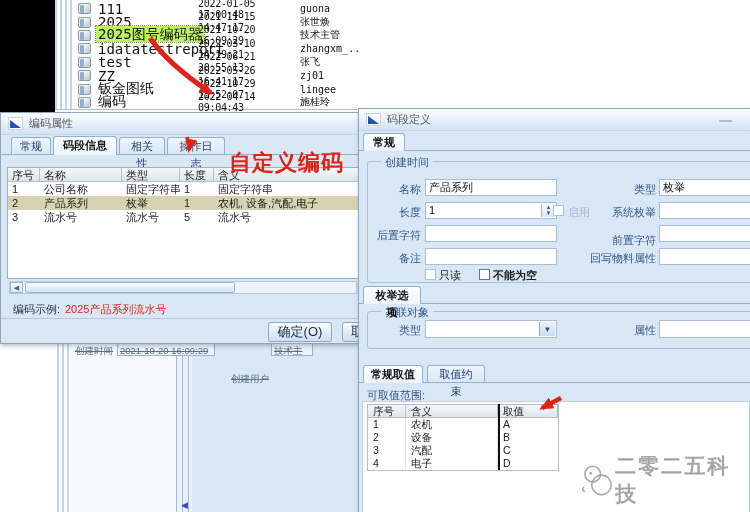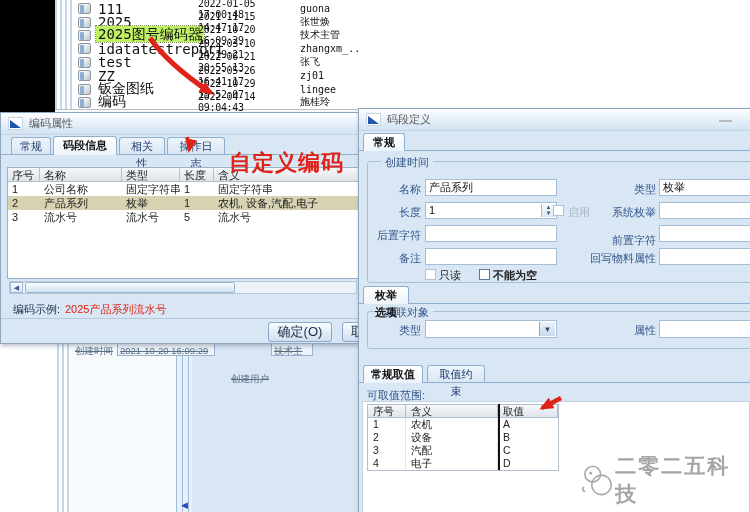--- a/index.html
+++ b/index.html
@@ -301,21 +301,21 @@
     <div class="flabel" style="left:12px;top:142px;width:50px;">备注</div>
     <input class="inp" style="left: 66px; top: 139px; width: 132px; height: 17px;">
     <div class="flabel" style="left:217px;top:142px;width:80px;">回写物料属性</div>
     <input class="inp" style="left: 300px; top: 139px; width: 96px; height: 17px;">
 
     <div class="cb lite" style="left:66px;top:160px;"></div>
     <div class="cblabel" style="left:80px;top:159px;">只读</div>
     <div class="cb" style="left:120px;top:160px;"></div>
     <div class="cblabel" style="left:134px;top:159px;font-weight:bold;">不能为空</div>
 
-    <div class="tab active" style="left:4px;top:177px;width:46px;">枚举选项</div>
+    <div class="tab active" style="left:4px;top:177px;width:58px;">枚举选项</div>
     <div class="tabline" style="left:0;top:194px;width:394px;"></div>
 
     <div class="groupbox" style="left:8px;top:202px;width:392px;height:38px;"></div>
     <div class="grouplabel" style="left:22px;top:196px;">关联对象</div>
     <div class="flabel" style="left:12px;top:214px;width:50px;">类型</div>
     <div class="inp" style="left:66px;top:211px;width:132px;height:18px;">
       <div class="ddbtn">▼</div>
     </div>
     <div class="flabel" style="left:247px;top:214px;width:50px;">属性</div>
     <input class="inp" style="left: 300px; top: 211px; width: 96px; height: 18px;">

